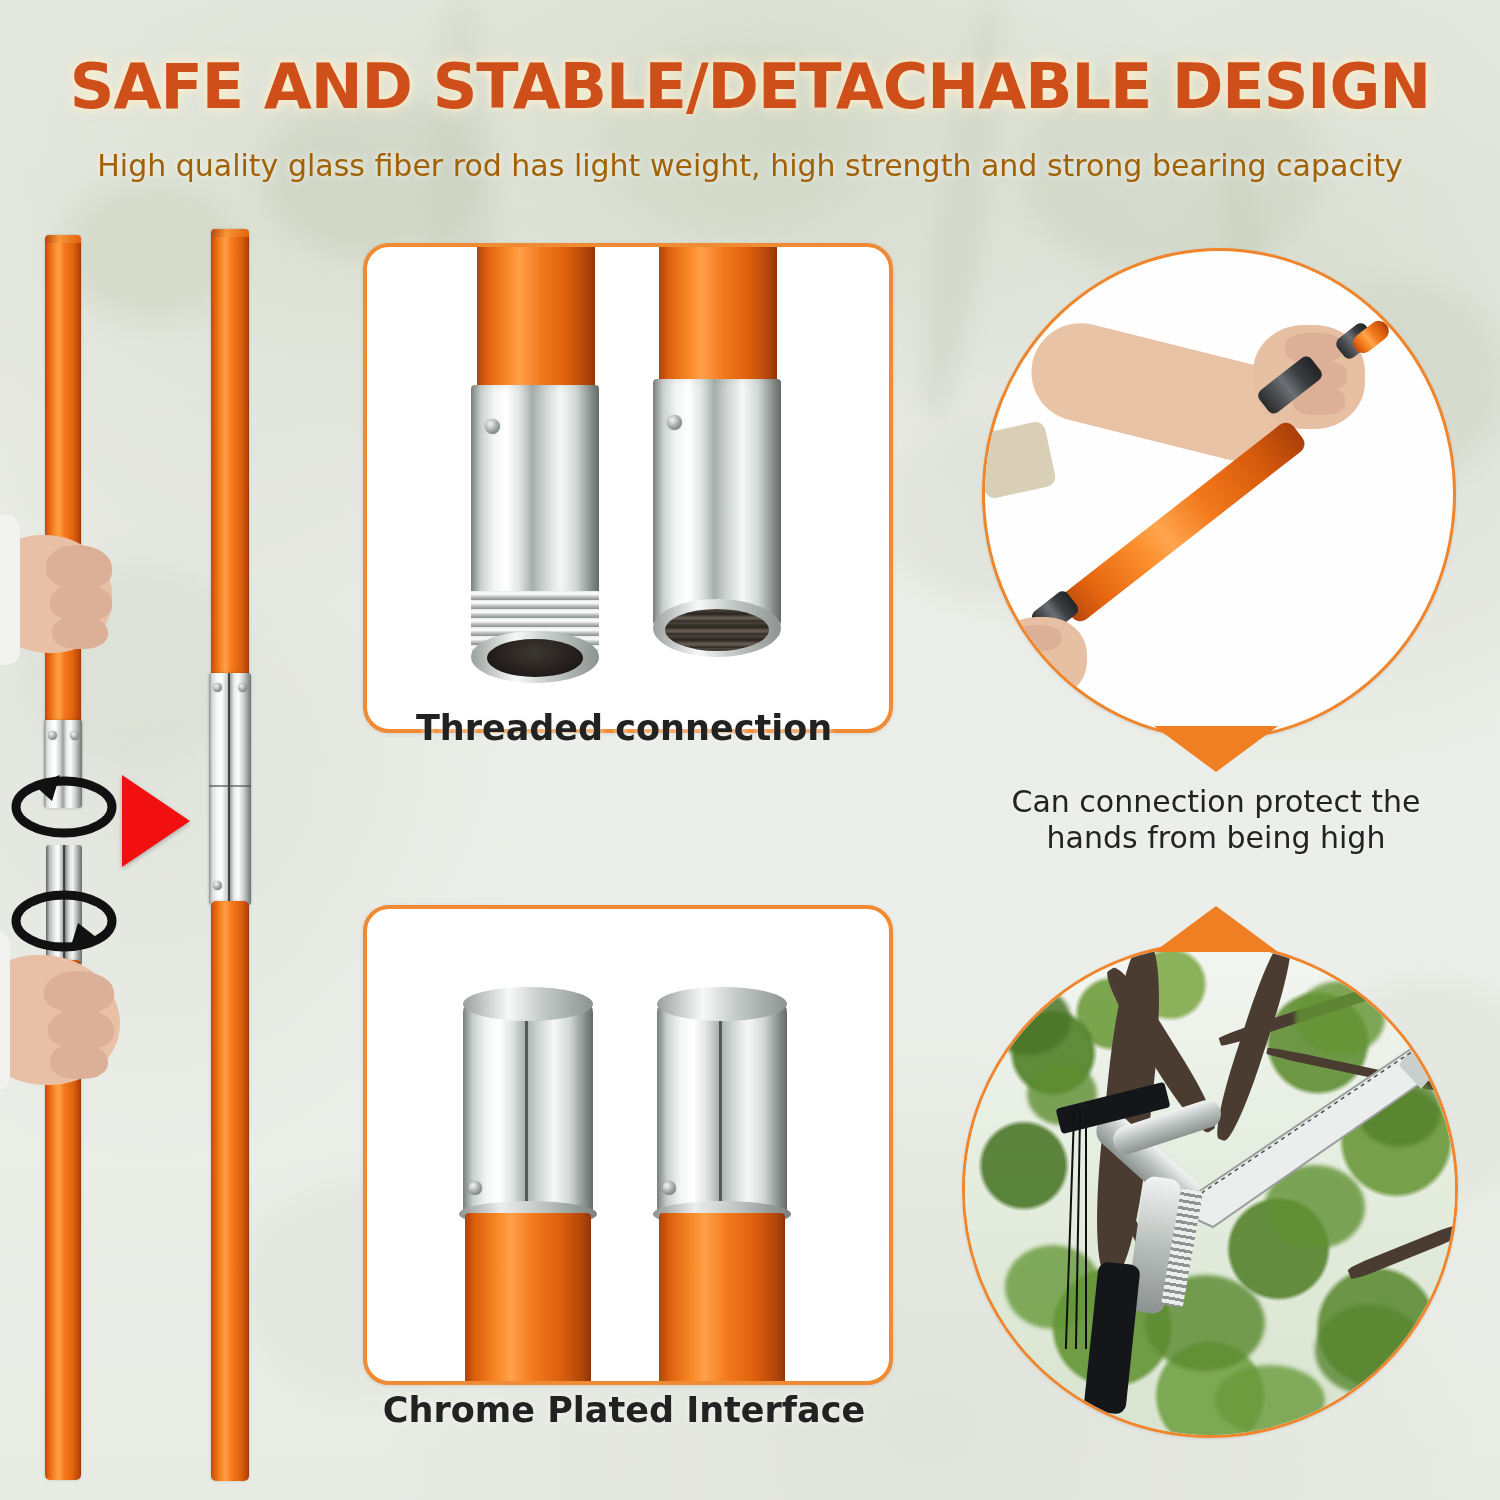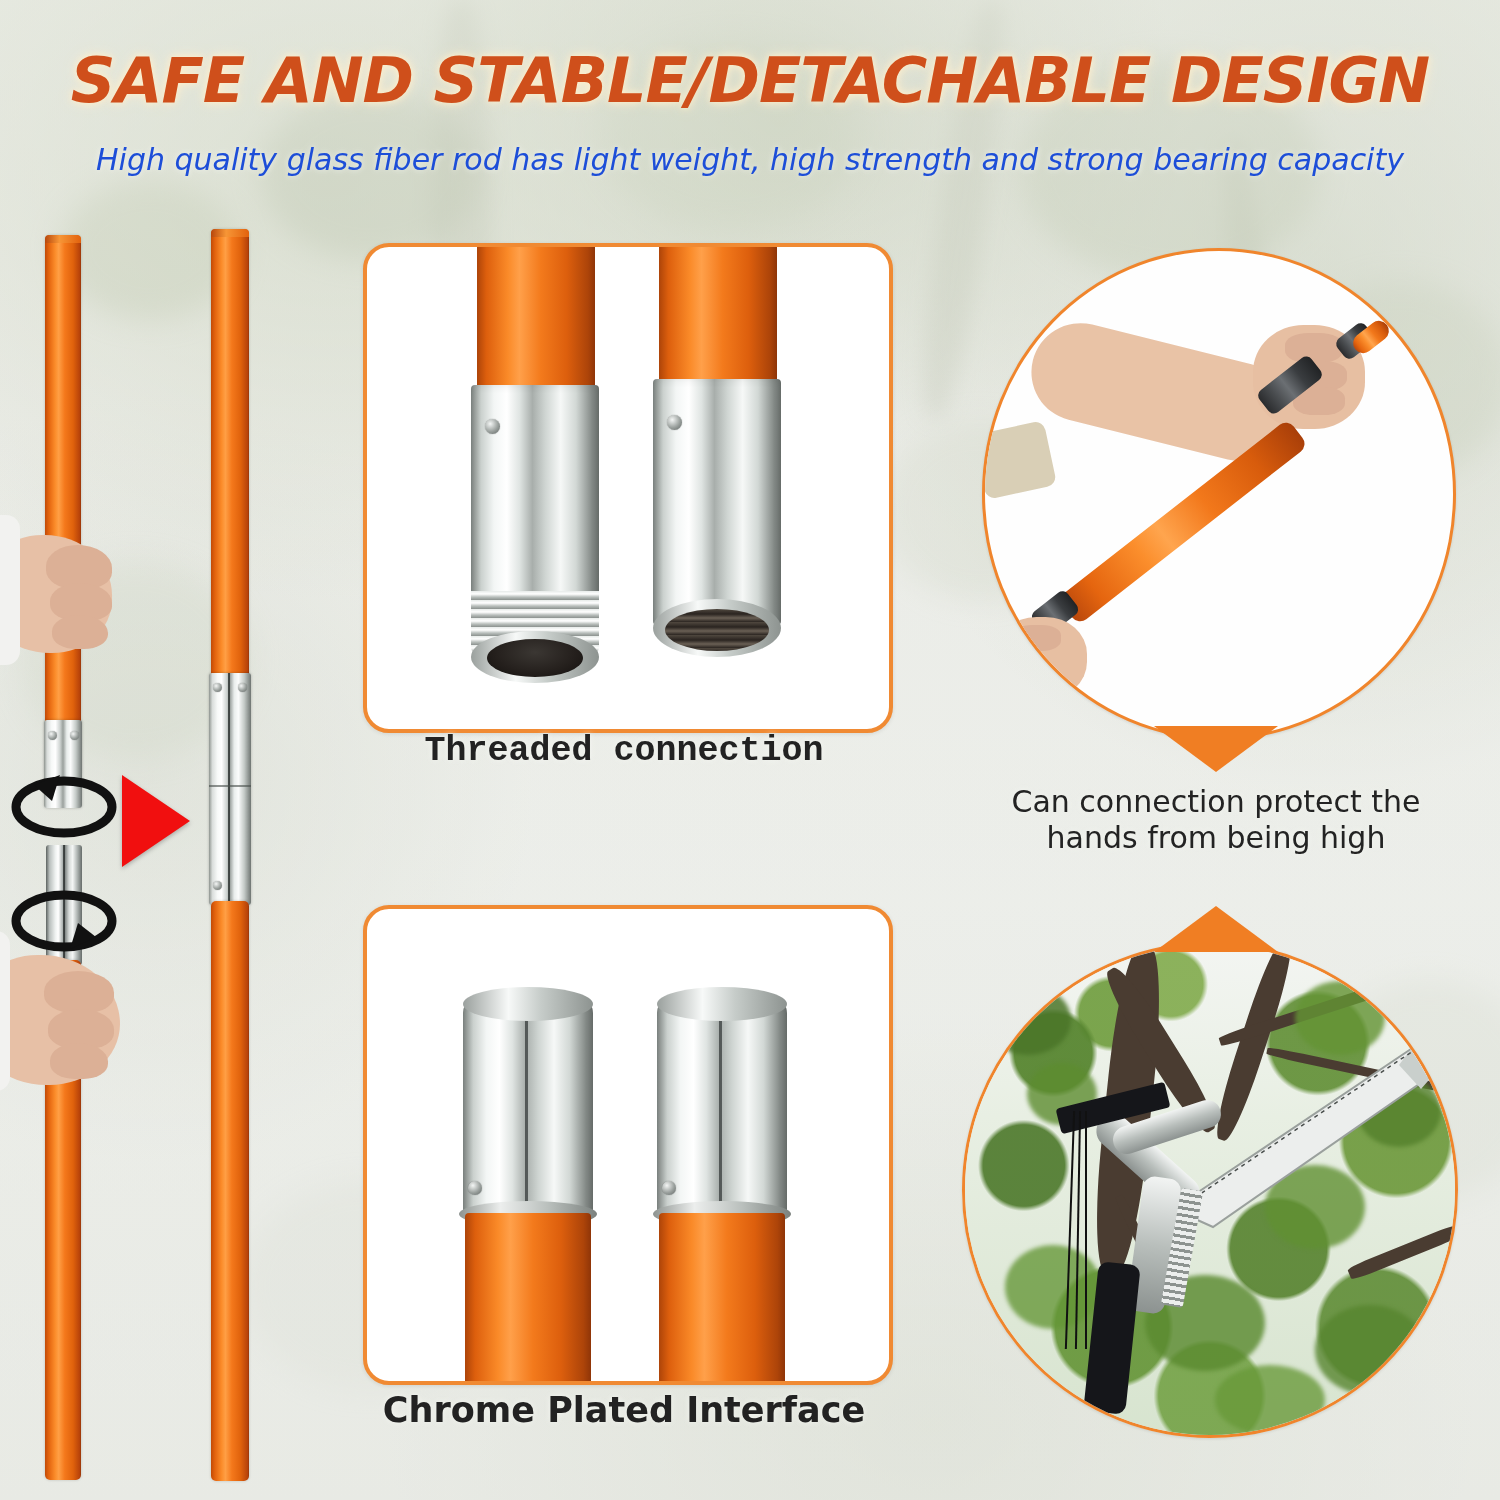--- a/index.html
+++ b/index.html
@@ -21,35 +21,35 @@
       radial-gradient(ellipse 50% 55% at 88% 18%, rgba(186,196,172,.62) 0%, rgba(186,196,172,0) 64%),
       radial-gradient(ellipse 40% 40% at 10% 52%, rgba(205,210,196,.55) 0%, rgba(205,210,196,0) 64%),
       radial-gradient(ellipse 55% 40% at 62% 95%, rgba(198,205,186,.45) 0%, rgba(198,205,186,0) 66%),
       linear-gradient(180deg,#e4e7dd 0%,#e9eae5 28%,#eceeea 60%,#e6e8e3 100%);
   }
   .bg-leaf{position:absolute;border-radius:50%;filter:blur(14px);}
   .bg-trunk{position:absolute;filter:blur(10px);background:rgba(150,158,132,.26);border-radius:40%;}
   .bg-veil{position:absolute;inset:0;background:linear-gradient(180deg,rgba(236,238,232,.55),rgba(238,240,235,.30) 40%,rgba(234,236,230,.5));}
 
   
-  .header{position:absolute;left:0;top:2px;width:1500px;z-index:8;text-align:center;font-style:italic;}
+  .header{position:absolute;left:0;top:8px;width:1500px;z-index:8;text-align:center;}
   .title{
     font-family:"DejaVu Sans", sans-serif;
     font-weight:bold;
     font-size:62px;
     letter-spacing:-1px;
     color:#cf4f1b;
     line-height:1;
     margin-top:48px;
     white-space:nowrap;
     text-shadow:0 0 7px rgba(255,238,200,.95),0 0 14px rgba(255,240,210,.8);
   }
   .subtitle{
     font-size:30px;
-    color:#1d4ed8;
+    color:#a16207;
     margin-top:30px;
     white-space:nowrap;
     text-shadow:0 0 6px rgba(246,248,242,.95);
   }
 
   
   .left-col{position:absolute;left:0;top:215px;width:330px;height:1285px;z-index:5;}
 
   .rod{position:absolute;border-radius:5px;
     background:linear-gradient(90deg,#c14a07 0%,#e2620d 10%,#fb8c2a 28%,#ff9f45 38%,#f4781b 55%,#e0620c 78%,#b8430a 96%,#96360a 100%);
@@ -241,21 +241,21 @@
       <div class="pipe-hole" style="left:120px;top:392px;width:96px;height:38px;"></div>
 
       <div class="pipe-orange" style="left:292px;top:-4px;width:118px;height:144px;"></div>
       <div class="pipe-chrome" style="left:286px;top:132px;width:128px;height:246px;"></div>
       <div class="screw" style="left:300px;top:168px;width:15px;height:15px;"></div>
       <div class="rim" style="left:286px;top:352px;width:128px;height:58px;"></div>
       <div class="pipe-hole-thread" style="left:298px;top:362px;width:104px;height:42px;"></div>
     </div>
   </div>
 
-  <div class="cap" style="left:363px;top:731px;width:522px;font-family:Liberation Mono, monospace;">
+  <div class="cap" style="left:363px;top:708px;width:522px;">
     <div class="cap-title">Threaded connection</div>
   </div>
 
   <div class="panel" style="left:363px;top:905px;width:522px;height:472px;">
     <div class="panel-inner">
 
       <div class="pipe-chrome" style="left:96px;top:90px;width:130px;height:218px;border-radius:14px 14px 4px 4px;"></div>
       <div class="seam" style="left:158px;top:92px;width:3px;height:214px;background:rgba(30,36,35,.62);"></div>
       <div class="rim" style="left:96px;top:78px;width:130px;height:34px;"></div>
       <div class="screw" style="left:101px;top:272px;width:14px;height:14px;"></div>

